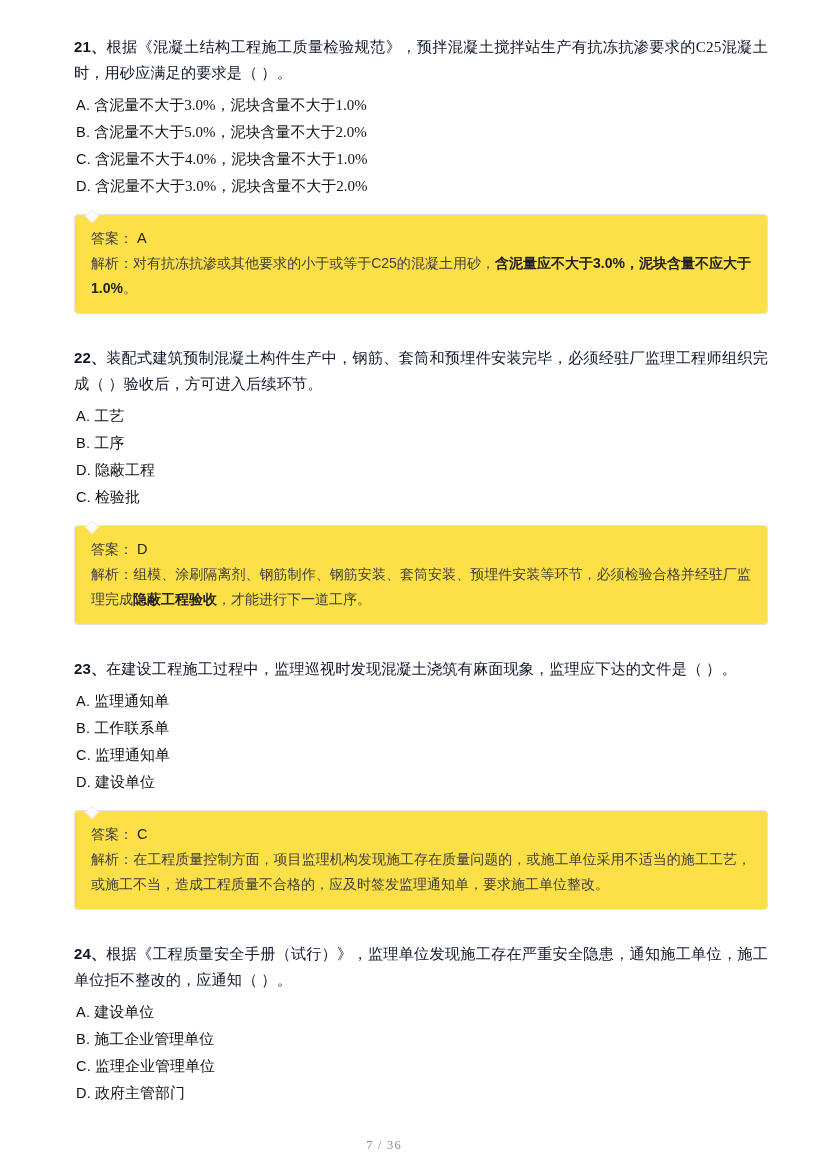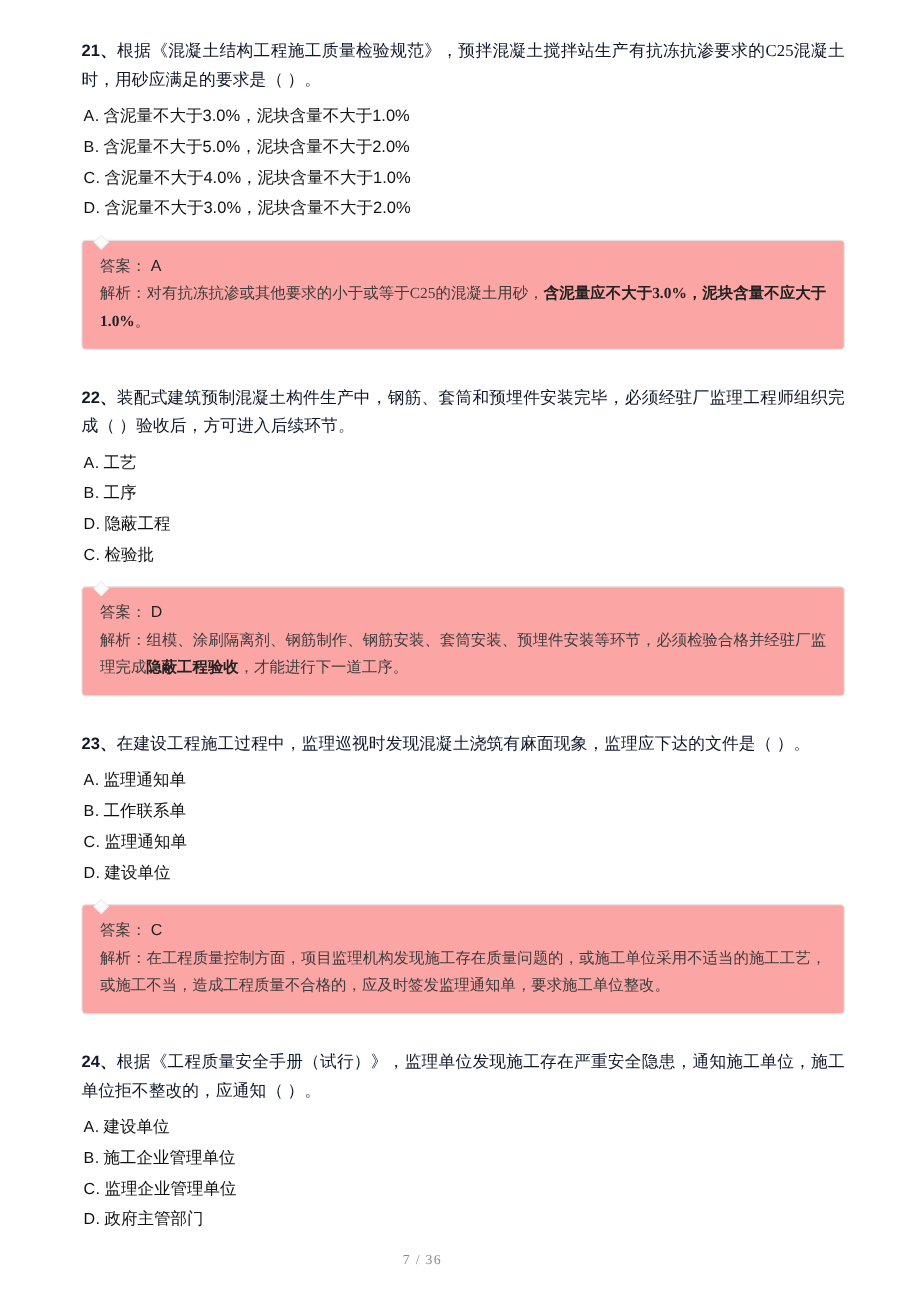--- a/index.html
+++ b/index.html
@@ -52,29 +52,29 @@
     padding-left: 2px;
     white-space: nowrap;
   }
   .opt .opt-letter {
     font-family: "Liberation Sans", sans-serif;
     font-weight: 400;
     font-size: 14.6px;
     letter-spacing: 0.3px;
   }
   .opt .opt-text {
-    font-family: Liberation Sans, sans-serif;
+    font-family: Liberation Serif, serif;
   }
   .answer-box {
     position: relative;
     border: 1px solid #e2e2e2;
     border-radius: 4px;
     padding: 11px 16px 12px 16px;
     margin: 14px 0 0 0;
-    background: #fca5a5;
+    background: #fde047;
     box-sizing: border-box;
   }
   .answer-box::before {
     content: "";
     position: absolute;
     left: 12px;
     top: -4px;
     width: 8px;
     height: 8px;
     background: #fafafa;
@@ -94,21 +94,21 @@
     color: #222;
     font-size: 14.5px;
     padding-left: 4px;
   }
   .exp-line {
     font-size: 14px;
     line-height: 25px;
     color: #3d3d3d;
     margin: 0;
     text-align: justify;
-    font-family: Liberation Serif, serif;
+    font-family: Liberation Sans, sans-serif;
   }
   .exp-line b {
     font-weight: 700;
     color: #222;
   }
   .gap-md { height: 31px; }
   .footer {
     position: absolute;
     left: 0;
     top: 1138px;

